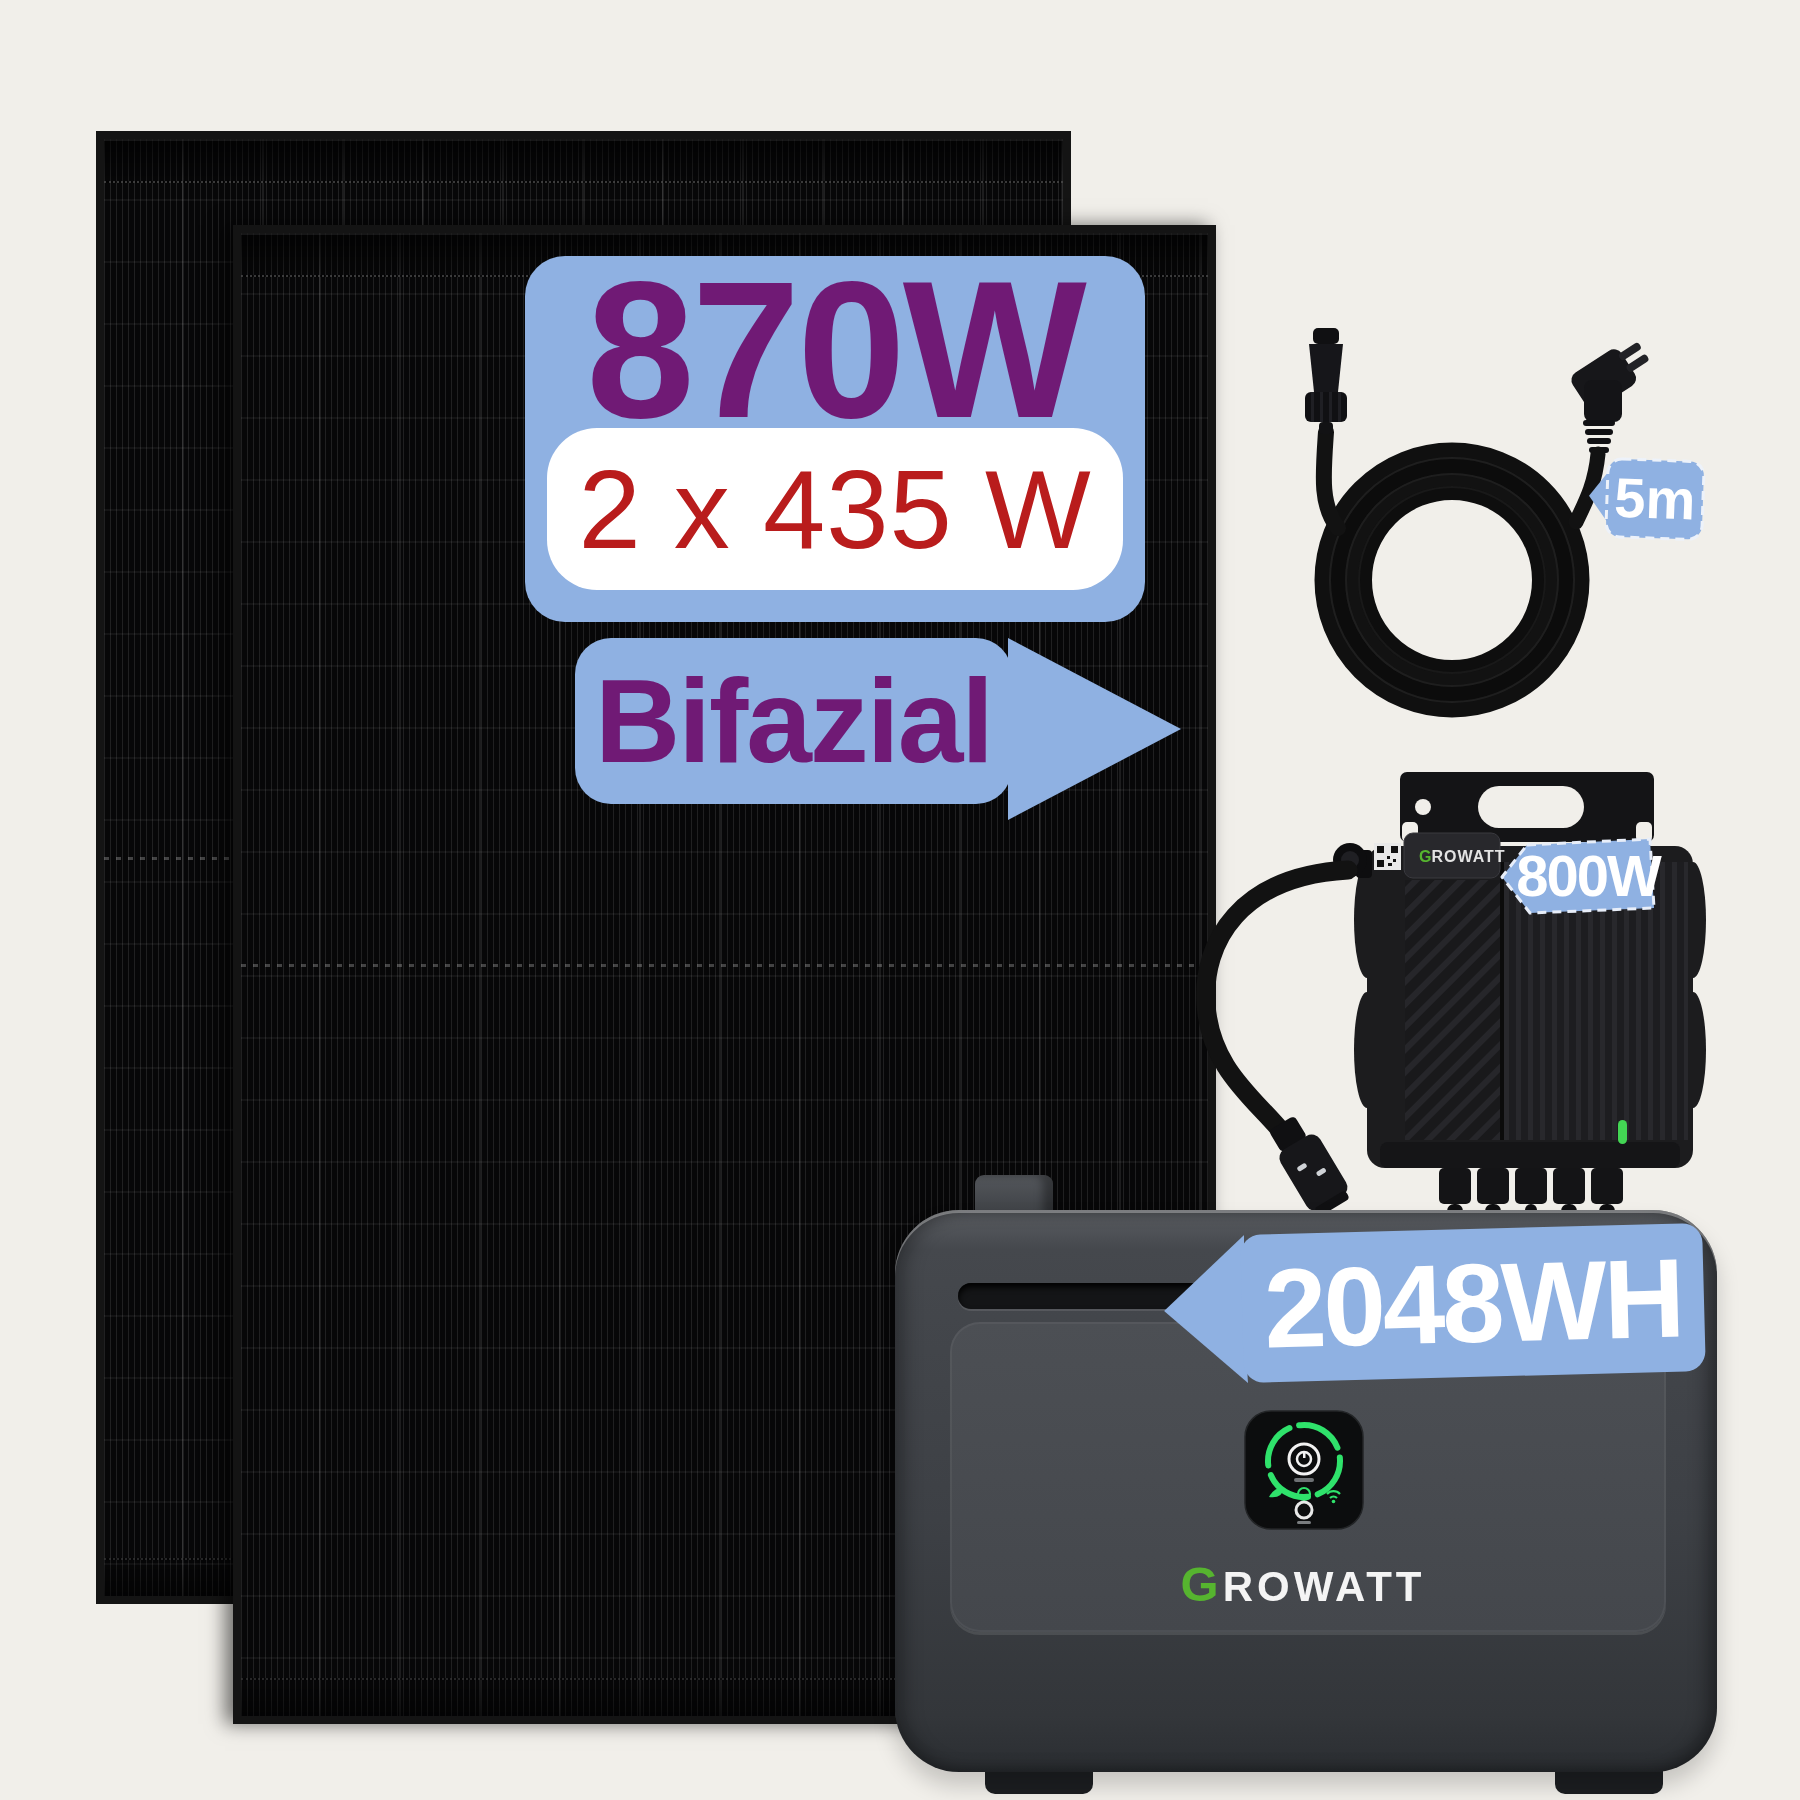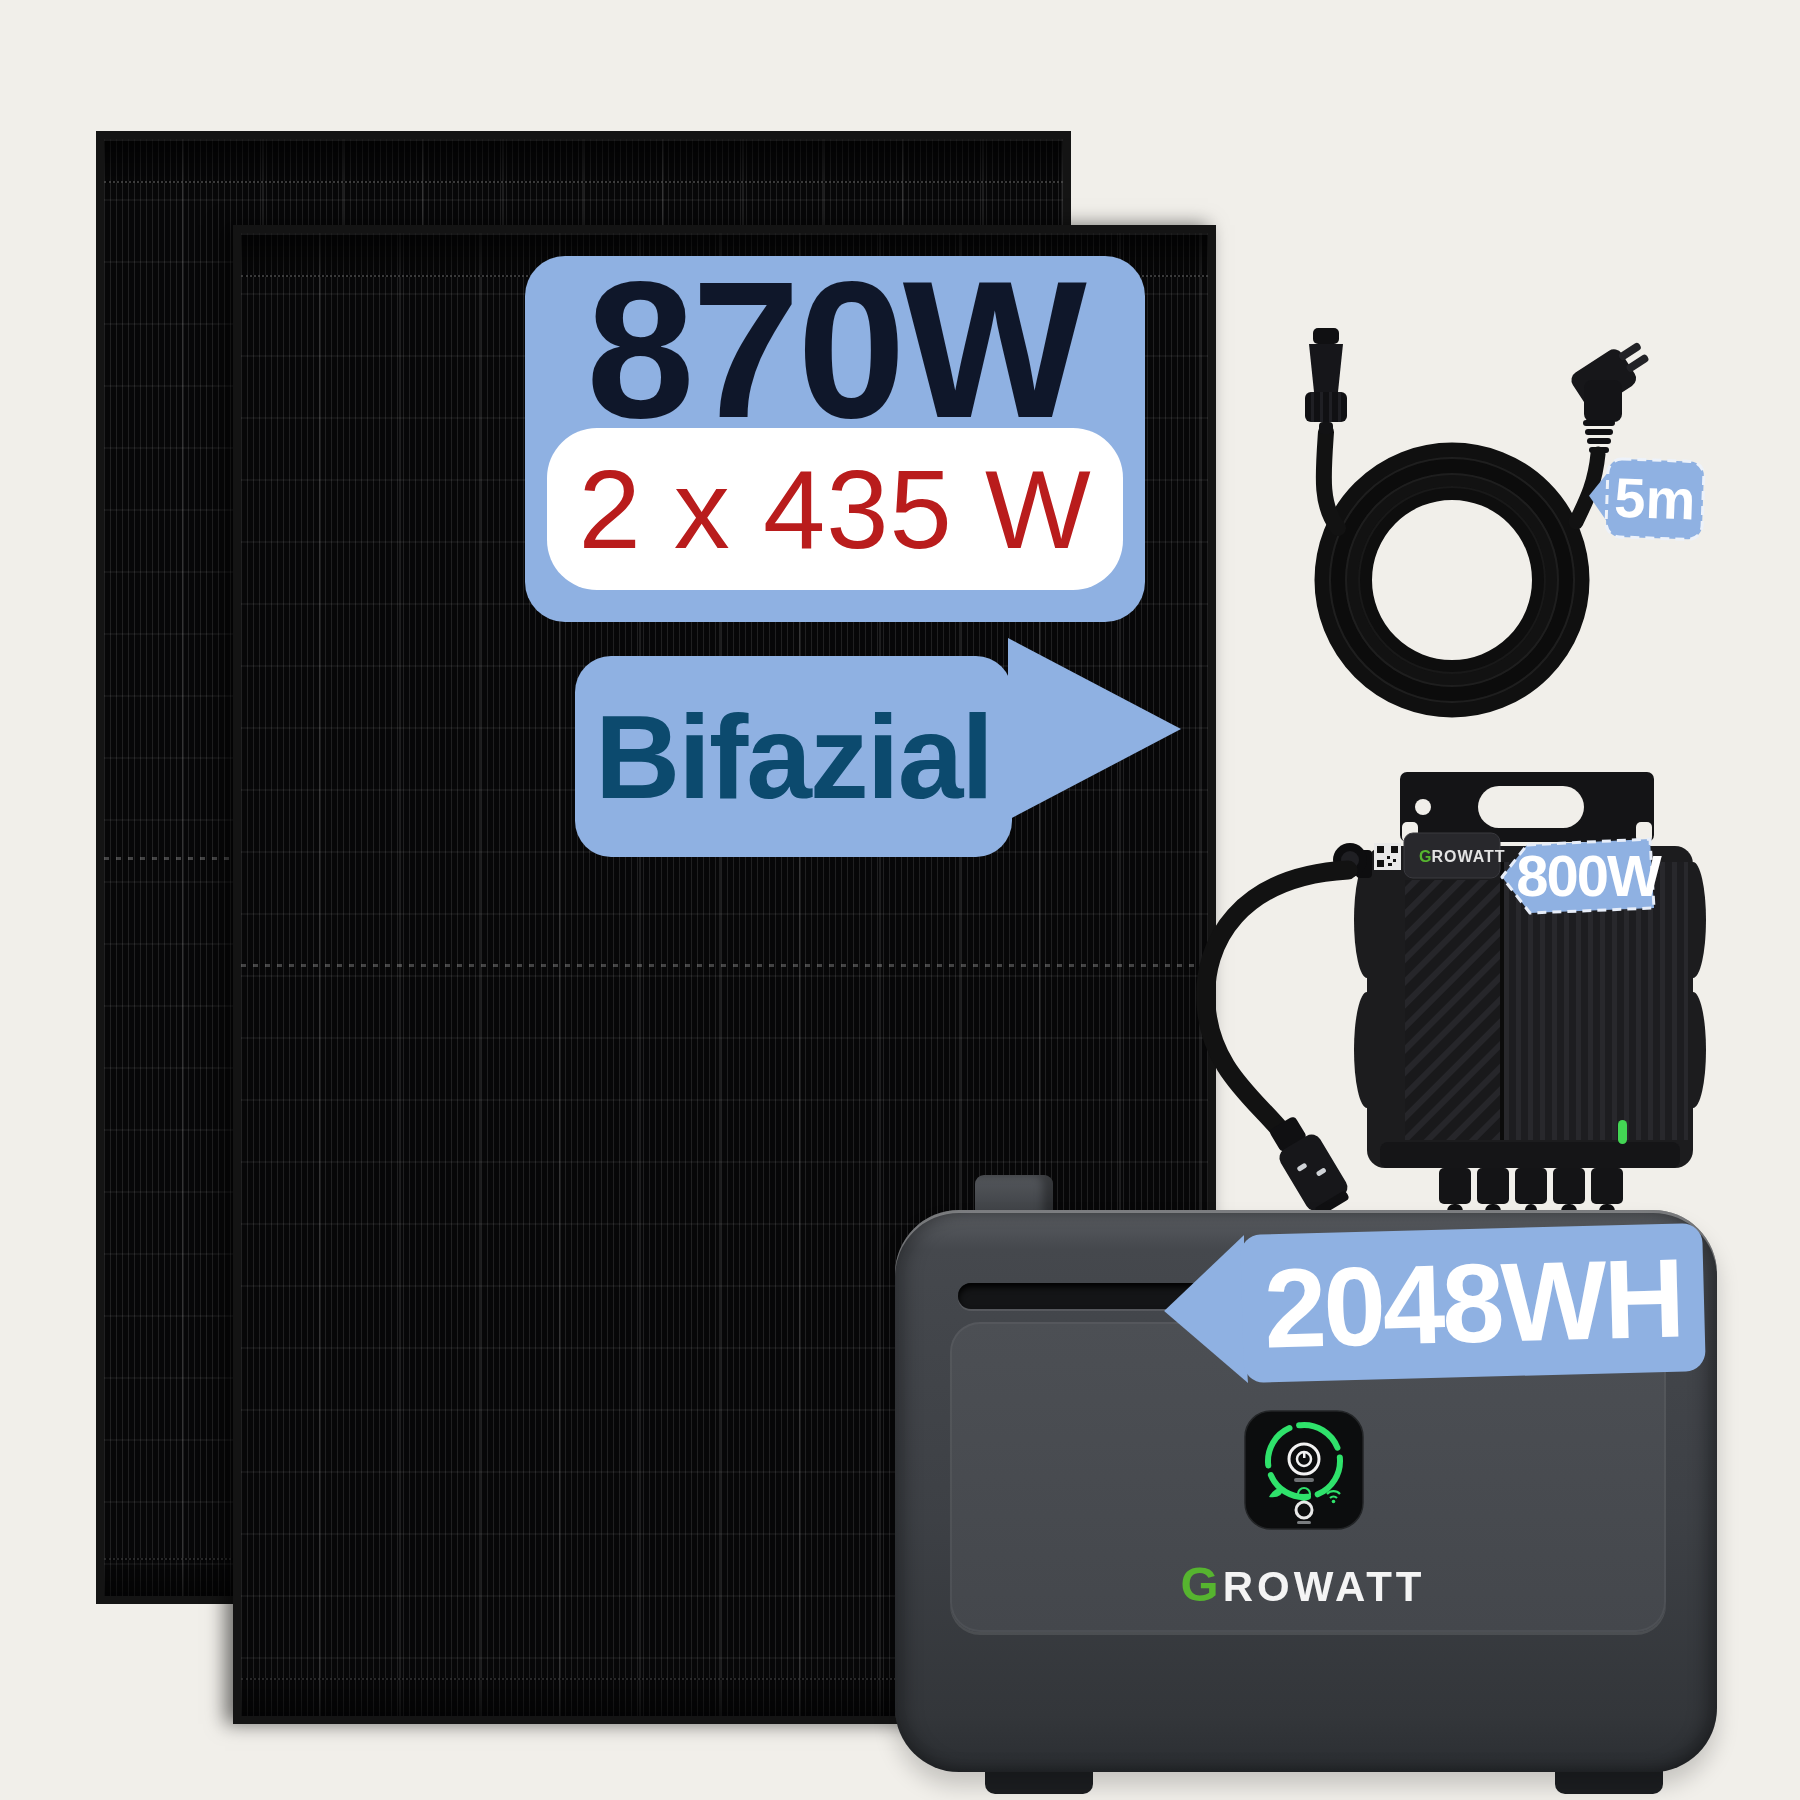--- a/index.html
+++ b/index.html
@@ -26,30 +26,30 @@
   .panel::after{content:"";position:absolute;left:0;right:0;top:49.3%;height:3px;
     background:repeating-linear-gradient(90deg,rgba(255,255,255,.30) 0 5px,transparent 5px 12px);opacity:.8;}
   .panel .bstrip{position:absolute;left:0;right:0;bottom:0;height:36px;
     background:linear-gradient(0deg,rgba(0,0,0,.55),rgba(0,0,0,.10));
     border-top:2px dotted rgba(255,255,255,.14);}
 
   
   .power-badge{position:absolute;left:525px;top:256px;width:620px;height:366px;z-index:20;
     background:var(--accent,#8fb1e2);border-radius:40px;}
   .power-text{position:absolute;left:0;right:0;top:-4px;text-align:center;
-    font-size:195px;font-weight:800;letter-spacing:-3px;color:#0f172a;line-height:1.0;}
+    font-size:195px;font-weight:800;letter-spacing:-3px;color:#701a75;line-height:1.0;}
   .config-pill{position:absolute;left:22px;right:22px;bottom:32px;height:162px;background:#fff;border-radius:50px;
     display:flex;align-items:center;justify-content:center;
     font-size:112px;font-weight:400;color:#b91c1c;letter-spacing:1px;}
 
   
   .bifazial{position:absolute;left:575px;top:638px;width:612px;height:182px;z-index:20;}
-  .bifazial .bf-body{position:absolute;left:0;top:18px;width:437px;height:201px;background:var(--accent,#8fb1e2);border-radius:36px;
+  .bifazial .bf-body{position:absolute;left:0;top:0;width:437px;height:166px;background:var(--accent,#8fb1e2);border-radius:36px;
     display:flex;align-items:center;justify-content:center;
-    font-size:118px;font-weight:700;color:#0c4a6e;letter-spacing:-2px;}
+    font-size:118px;font-weight:700;color:#701a75;letter-spacing:-2px;}
   .bifazial .bf-arrow{position:absolute;left:433px;top:0;width:173px;height:182px;background:var(--accent,#8fb1e2);
     clip-path:polygon(0 0,100% 50%,0 100%);}
 
   
   .cable-art{position:absolute;left:1280px;top:270px;z-index:30;}
   .inverter-art{position:absolute;left:1180px;top:750px;z-index:30;}
 
   
   .battery-tab{position:absolute;left:975px;top:1175px;width:78px;height:46px;z-index:39;
     background:linear-gradient(180deg,#54575c,#3a3d41);border-radius:9px 9px 0 0;box-shadow:inset -10px 0 8px rgba(0,0,0,.35);}

